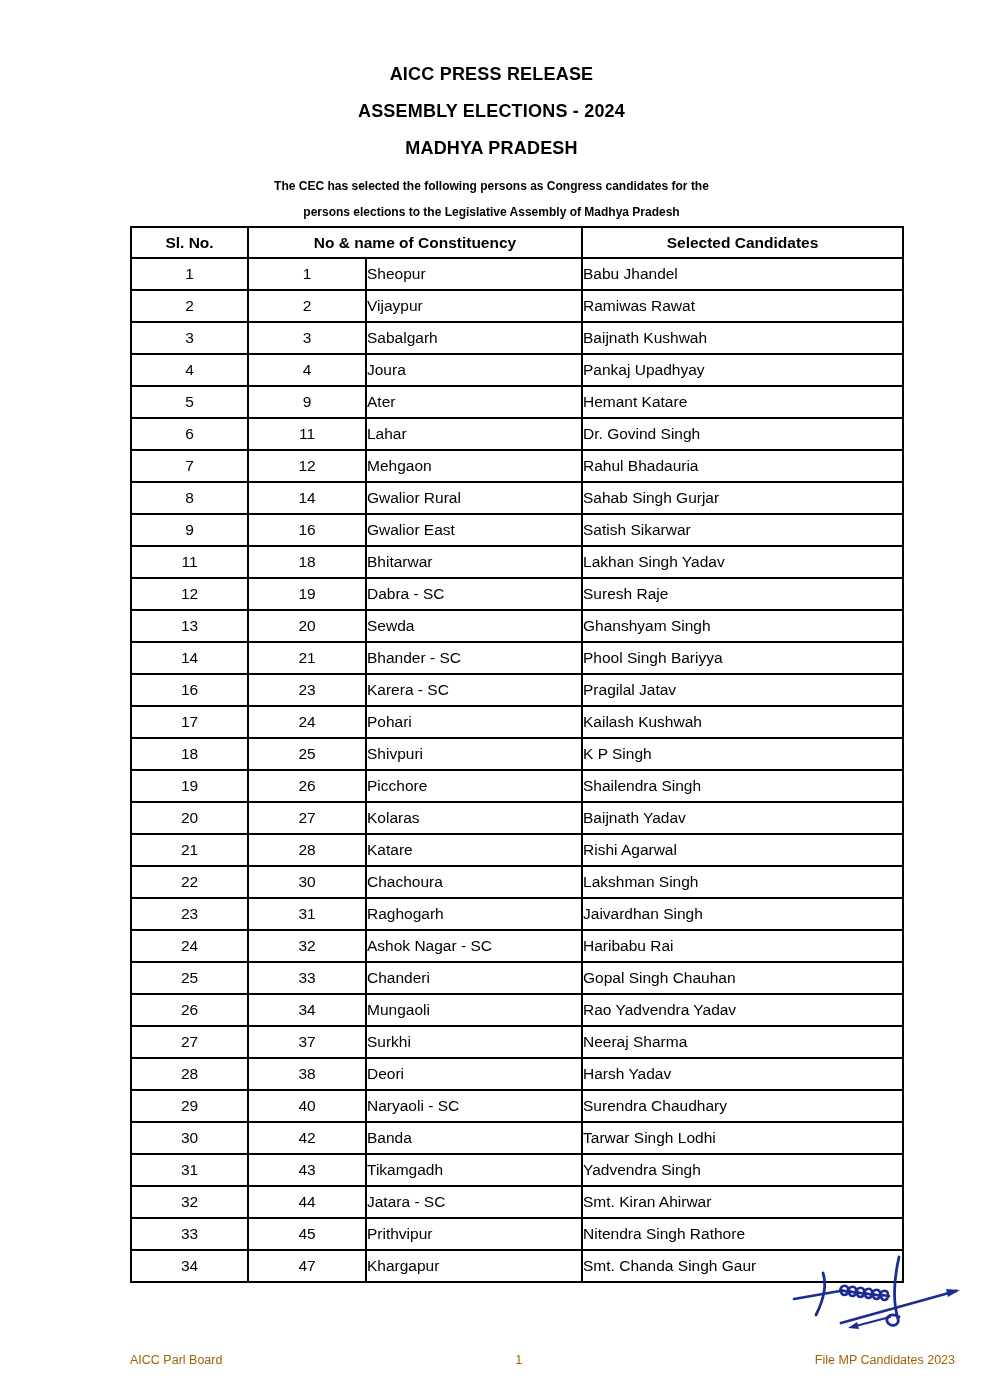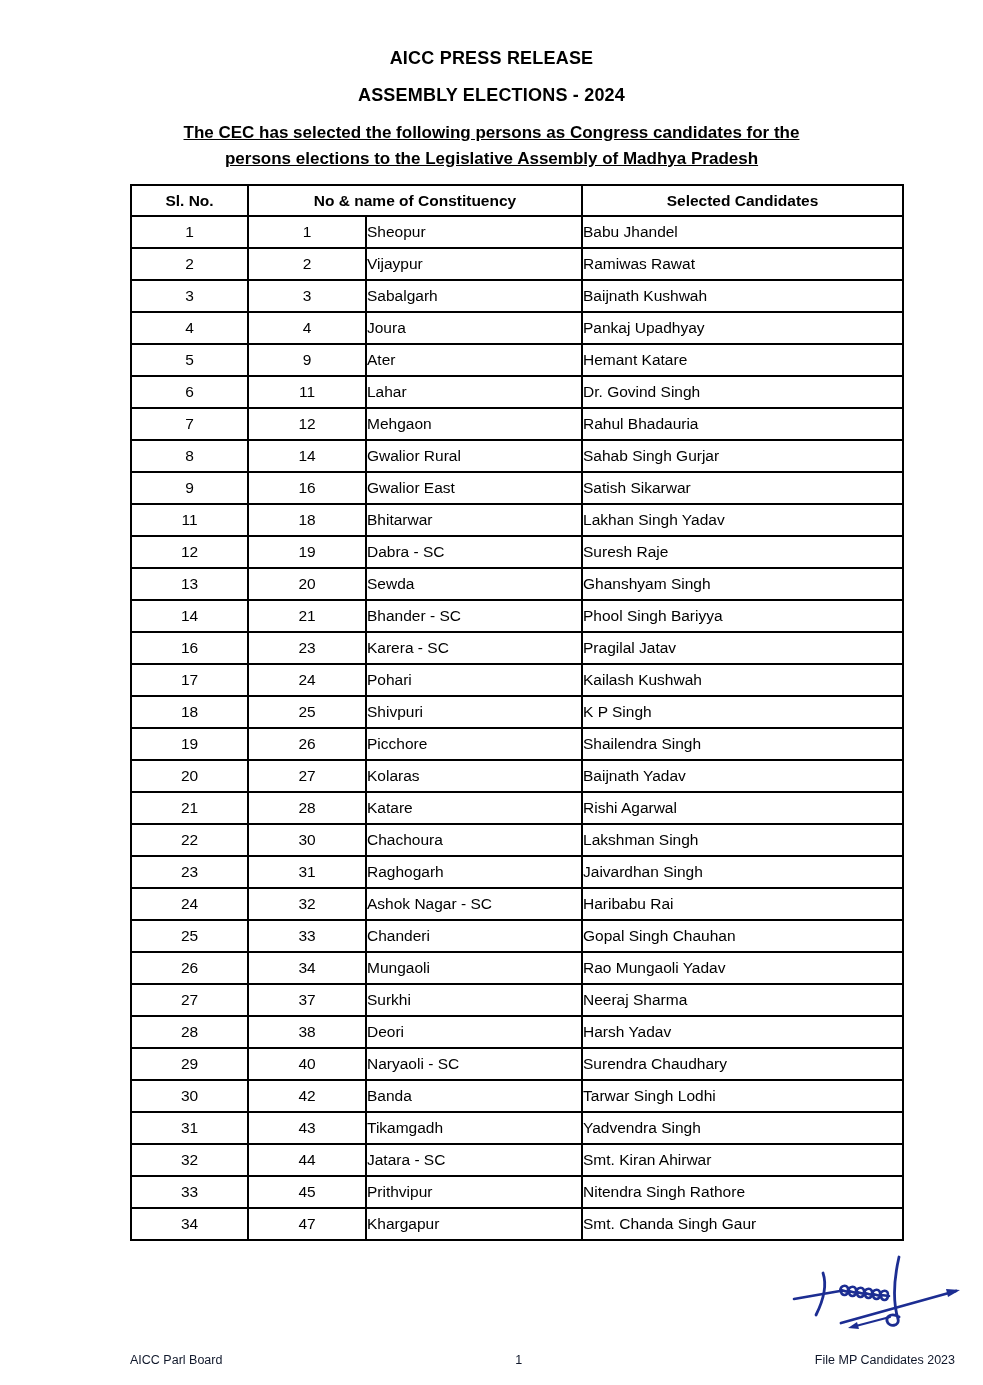--- a/index.html
+++ b/index.html
@@ -14,46 +14,45 @@
     font-family: "Liberation Sans", sans-serif;
     color: #000000;
     overflow: hidden;
   }
   .page {
     position: relative;
     width: 983px;
     height: 1385px;
   }
   .titles {
-    padding-top: 46px;
+    padding-top: 62px;
     text-align: center;
   }
   .title-line {
     font-size: 18px;
     font-weight: bold;
     line-height: 24px;
     margin: 0 0 13px 0;
     letter-spacing: 0.2px;
   }
   .intro {
     margin-top: 4px;
     text-align: center;
   }
   .intro-line {
-    font-size: 17px;
+    font-size: 12px;
     font-weight: bold;
     line-height: 26px;
-    text-decoration: underline;
   }
   table.candidates {
     margin-left: 130px;
     width: 772px;
     border-collapse: collapse;
     table-layout: fixed;
-    margin-top: 12px;
+    margin-top: 1px;
   }
   table.candidates col.c1 { width: 117px; }
   table.candidates col.c2 { width: 118px; }
   table.candidates col.c3 { width: 216px; }
   table.candidates col.c4 { width: 321px; }
   table.candidates th,
   table.candidates td {
     border: 2px solid #000000;
     font-size: 15.5px;
     padding: 0;
@@ -80,31 +79,32 @@
   }
   .footer {
     position: absolute;
     top: 1353px;
     left: 130px;
     width: 825px;
     display: flex;
     justify-content: space-between;
     align-items: baseline;
     font-size: 12.5px;
-    color: #0f172a;
+    color: #a16207;
   }
 </style>
 </head>
 <body>
 
 <div class="page">
 
   <div class="titles">
     <div class="title-line">AICC PRESS RELEASE</div>
     <div class="title-line">ASSEMBLY ELECTIONS - 2024</div>
+    <div class="title-line">MADHYA PRADESH</div>
   </div>
 
   <div class="intro">
     <div class="intro-line">The CEC has selected the following persons as Congress candidates for the</div>
     <div class="intro-line">persons elections to the Legislative Assembly of Madhya Pradesh</div>
   </div>
 
   <table class="candidates">
     <colgroup>
       <col class="c1">
@@ -255,21 +255,21 @@
         <tr>
       <td class="c-center">25</td>
       <td class="c-center">33</td>
       <td class="c-left">Chanderi</td>
       <td class="c-left">Gopal Singh Chauhan</td>
     </tr>
         <tr>
       <td class="c-center">26</td>
       <td class="c-center">34</td>
       <td class="c-left">Mungaoli</td>
-      <td class="c-left">Rao Mungaoli Yadav</td>
+      <td class="c-left">Rao Yadvendra Yadav</td>
     </tr>
         <tr>
       <td class="c-center">27</td>
       <td class="c-center">37</td>
       <td class="c-left">Surkhi</td>
       <td class="c-left">Neeraj Sharma</td>
     </tr>
         <tr>
       <td class="c-center">28</td>
       <td class="c-center">38</td>

